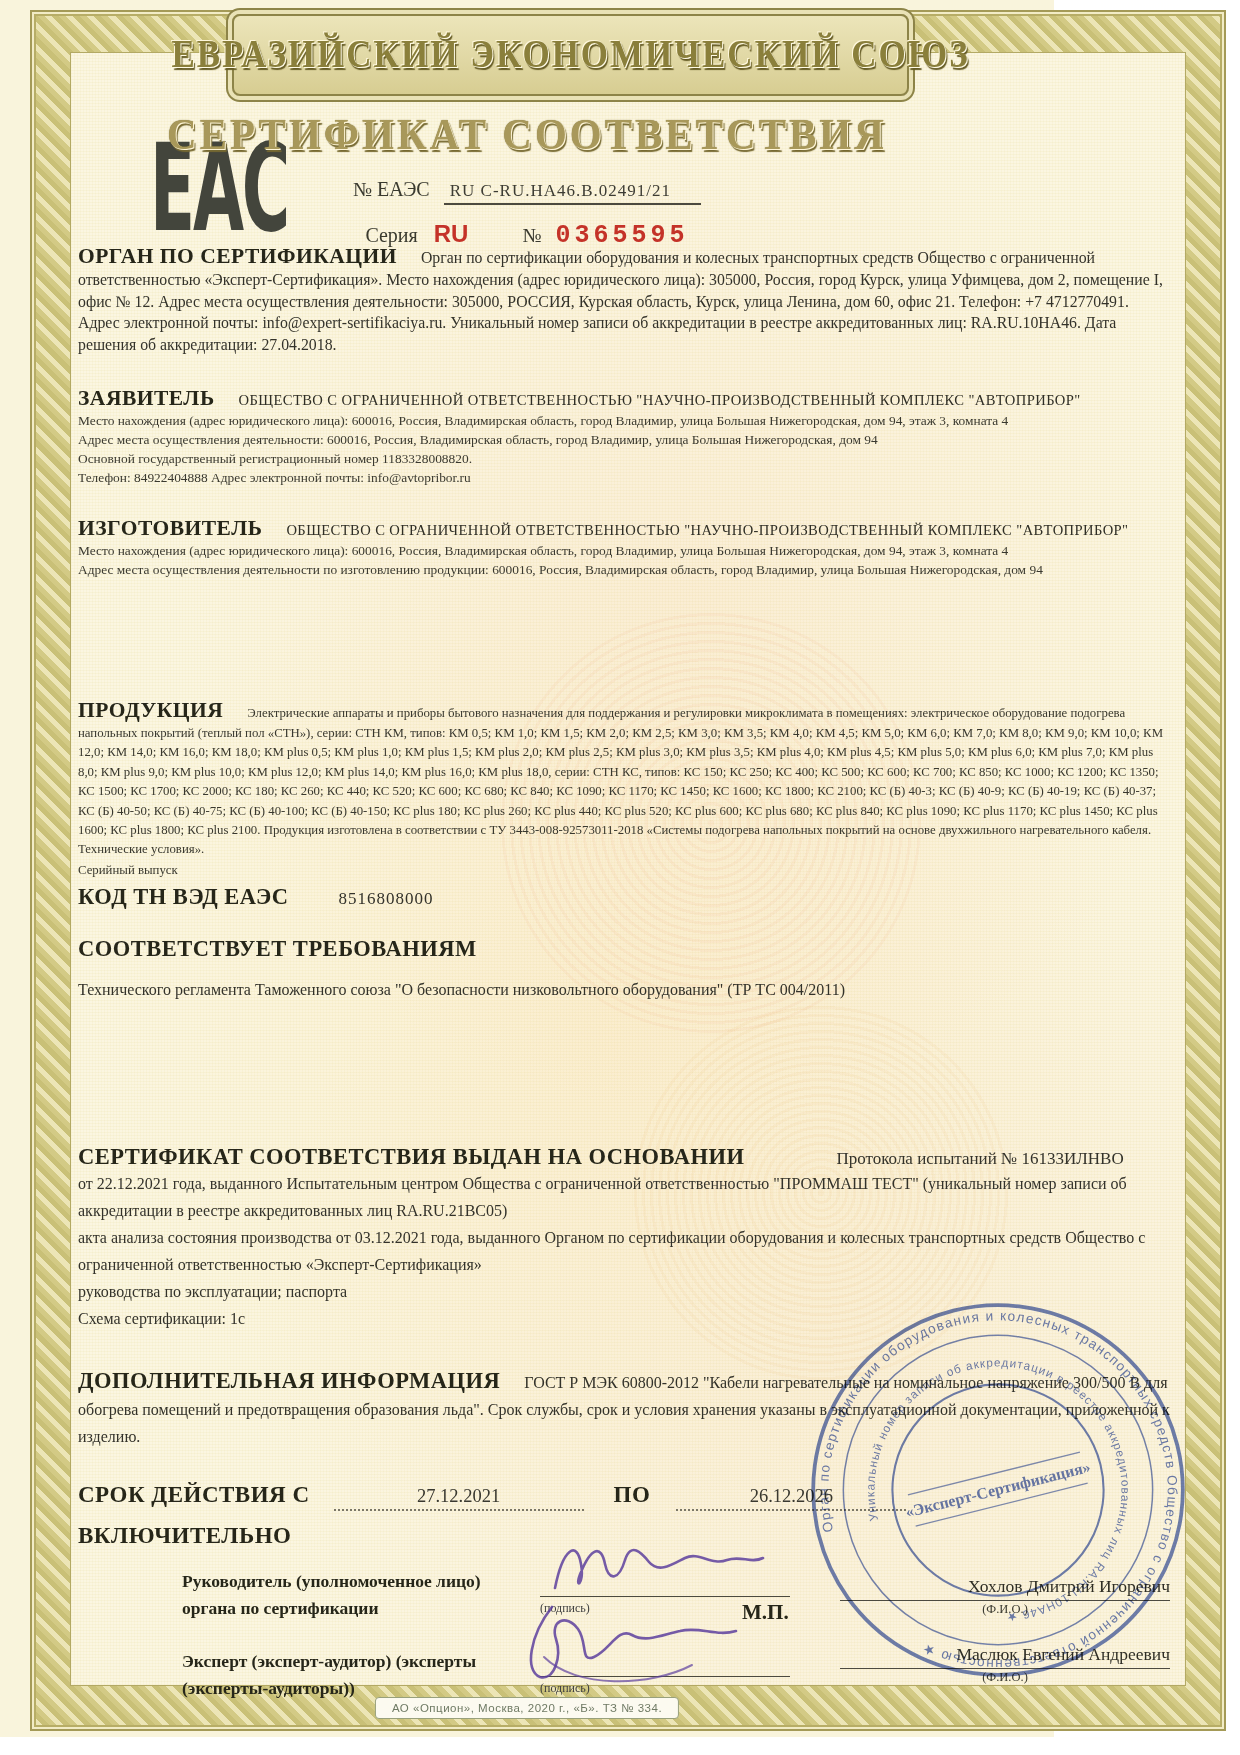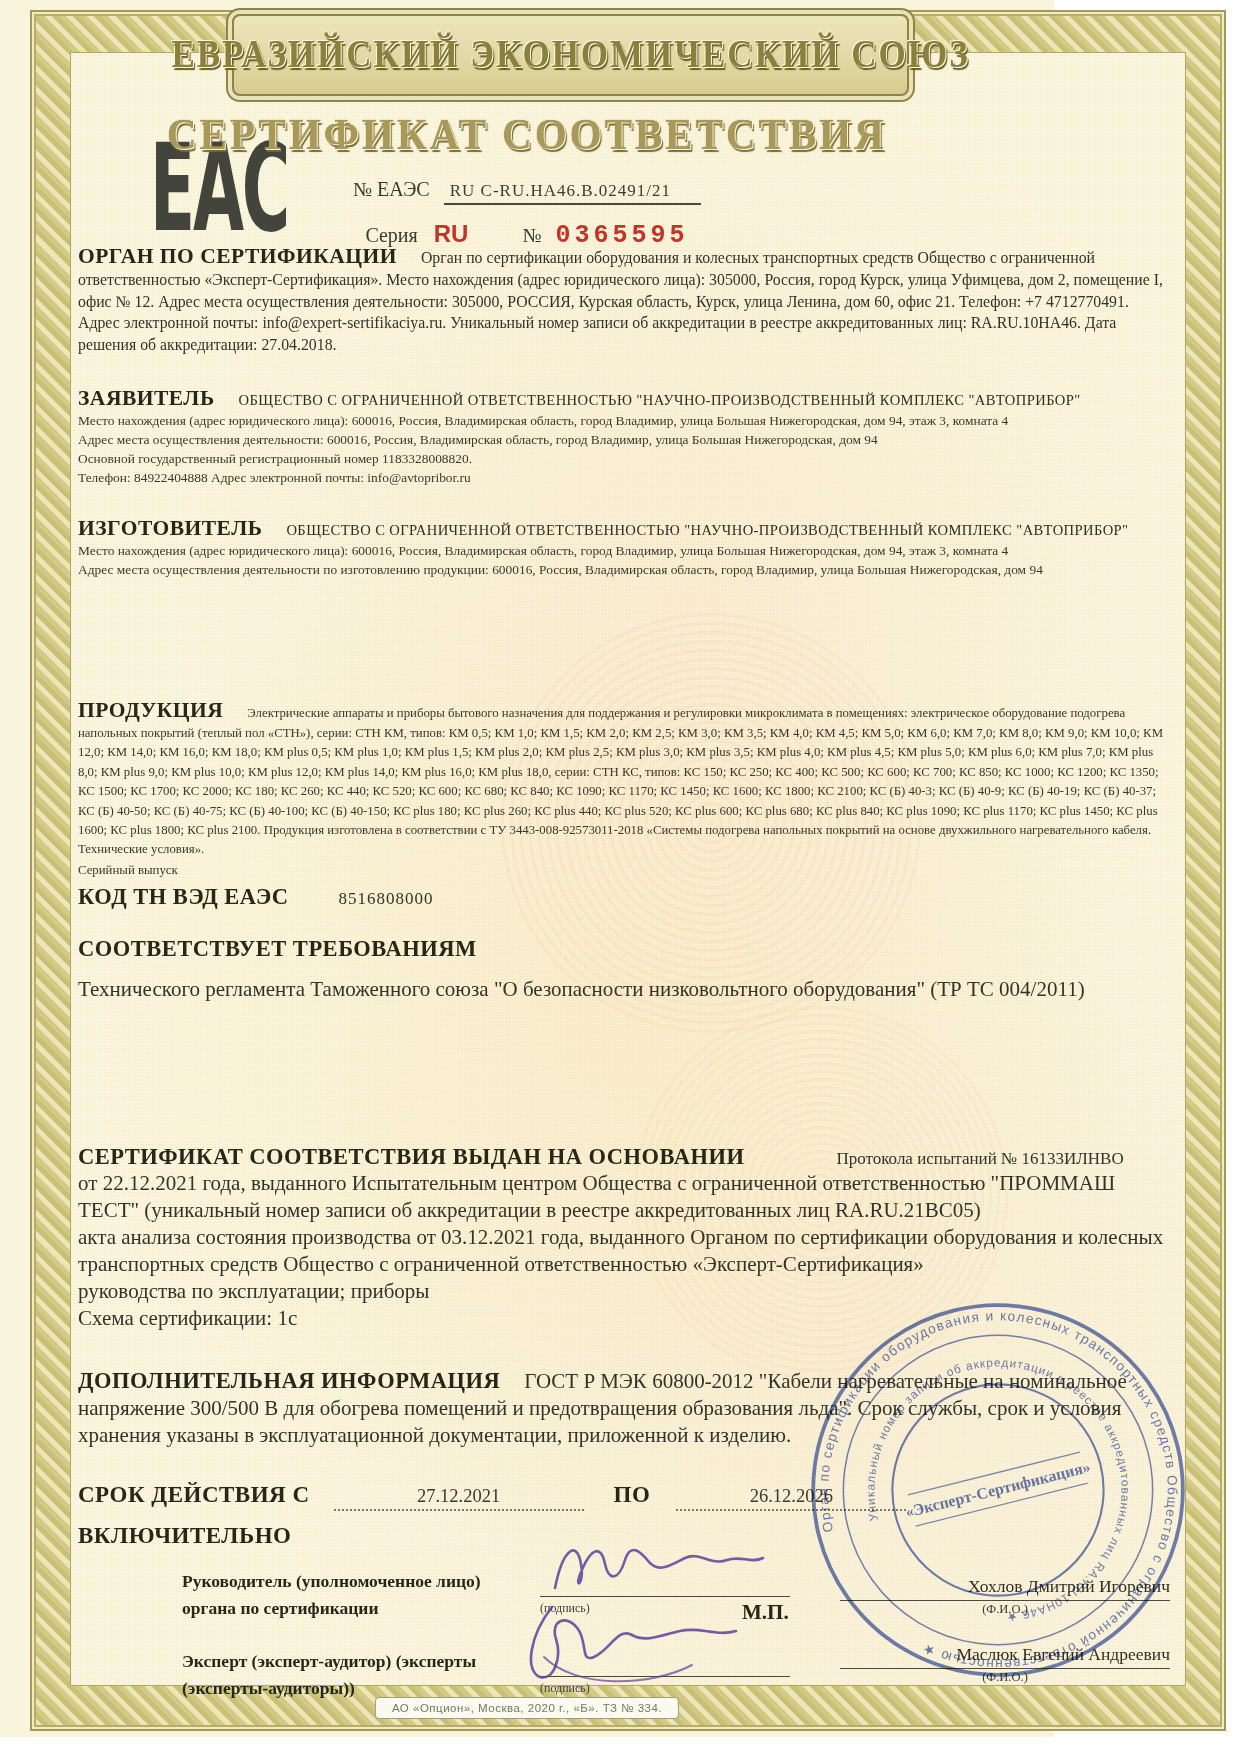--- a/index.html
+++ b/index.html
@@ -57,21 +57,21 @@
   .series-row .num{color:#c43228;font-family:"Liberation Mono",monospace;font-weight:bold;font-size:25px;letter-spacing:4px;}
 
   
   .section{position:absolute;left:78px;width:1092px;}
   .sec-title{font-weight:bold;font-size:21.5px;letter-spacing:0.5px;color:#262619;margin-right:24px;}
   .sec-title.big{font-size:22.5px;}
   .body-15{font-size:15.8px;line-height:21.5px;color:#33322a;}
   .body-13{font-size:13.4px;line-height:19px;color:#3a392f;}
   .caps-name{font-size:14.6px;letter-spacing:0.4px;color:#2f2e25;}
   .prod-text{font-size:12.8px;line-height:17.4px;color:#39382e;}
-  .body-16{font-size:21px;line-height:27px;color:#33322a;}
+  .body-16{font-size:16px;line-height:27px;color:#33322a;}
 
   .sec-organ{top:244px;}
   .sec-applicant{top:386px;}
   .sec-manufacturer{top:516px;}
   .sec-products{top:698px;}
   .sec-tnved{top:884px;}
   .sec-requirements{top:936px;}
   .sec-basis{top:1144px;}
   .sec-additional{top:1368px;}
 
@@ -178,21 +178,21 @@
 
   <div class="section sec-requirements">
     <div class="sec-title big">СООТВЕТСТВУЕТ ТРЕБОВАНИЯМ</div>
     <div class="body-16" style="margin-top:14px;">Технического регламента Таможенного союза "О безопасности низковольтного оборудования" (ТР ТС 004/2011)</div>
   </div>
 
   <div class="section sec-basis">
     <span class="sec-title big">СЕРТИФИКАТ СООТВЕТСТВИЯ ВЫДАН НА ОСНОВАНИИ</span><span class="basis-lead">Протокола испытаний № 16133ИЛНВО</span>
     <div class="body-16">от 22.12.2021 года, выданного Испытательным центром Общества с ограниченной ответственностью "ПРОММАШ ТЕСТ" (уникальный номер записи об аккредитации в реестре аккредитованных лиц RA.RU.21ВС05)</div>
     <div class="body-16">акта анализа состояния производства от 03.12.2021 года, выданного Органом по сертификации оборудования и колесных транспортных средств Общество с ограниченной ответственностью «Эксперт-Сертификация»</div>
-    <div class="body-16">руководства по эксплуатации; приборы</div>
+    <div class="body-16">руководства по эксплуатации; паспорта</div>
     <div class="body-16">Схема сертификации: 1с</div>
   </div>
 
   <div class="section sec-additional">
     <span class="sec-title big">ДОПОЛНИТЕЛЬНАЯ ИНФОРМАЦИЯ</span><span class="body-16">ГОСТ Р МЭК 60800-2012 "Кабели нагревательные на номинальное напряжение 300/500 В для обогрева помещений и предотвращения образования льда". Срок службы, срок и условия хранения указаны в эксплуатационной документации, приложенной к изделию.</span>
   </div>
 
   <div class="validity">
     <span class="vlabel">СРОК ДЕЙСТВИЯ С</span><span class="date-slot slot1">27.12.2021</span><span class="vlabel">ПО</span><span class="date-slot slot2">26.12.2026</span>
     <div class="inclusive">ВКЛЮЧИТЕЛЬНО</div>

